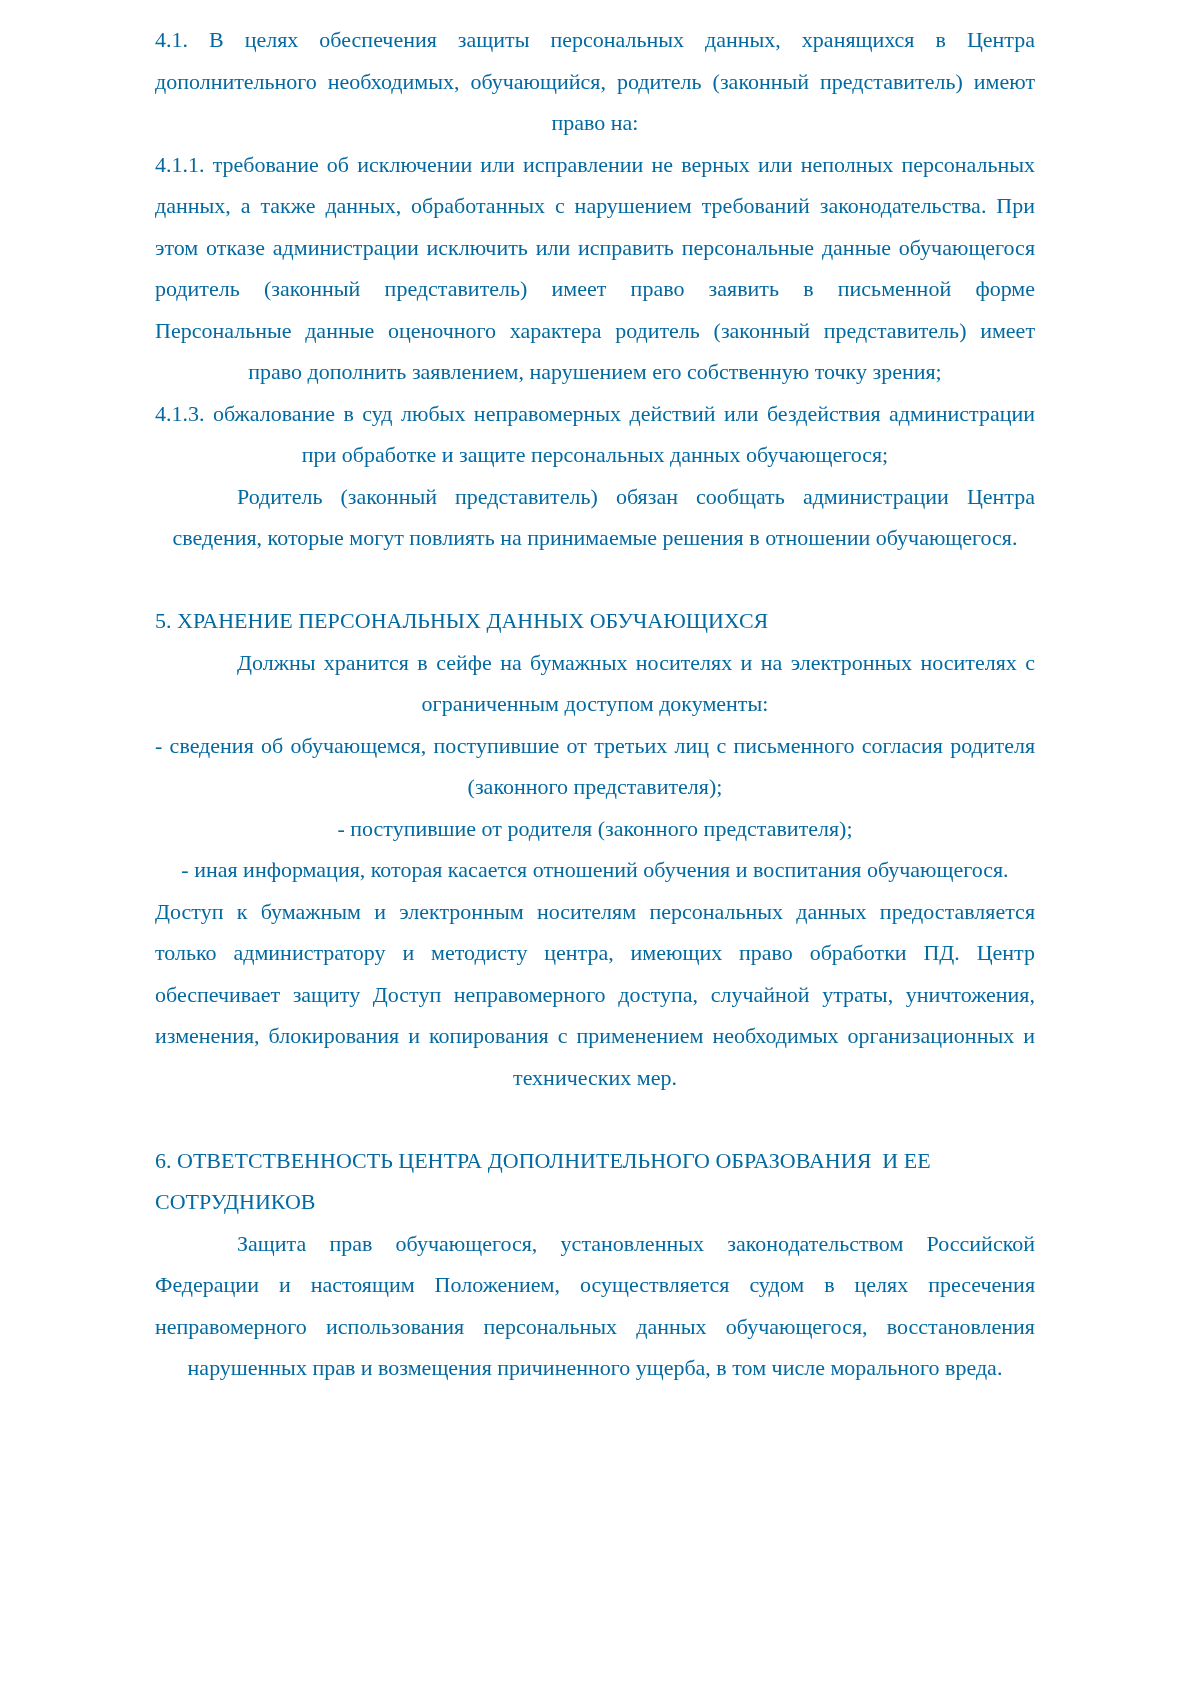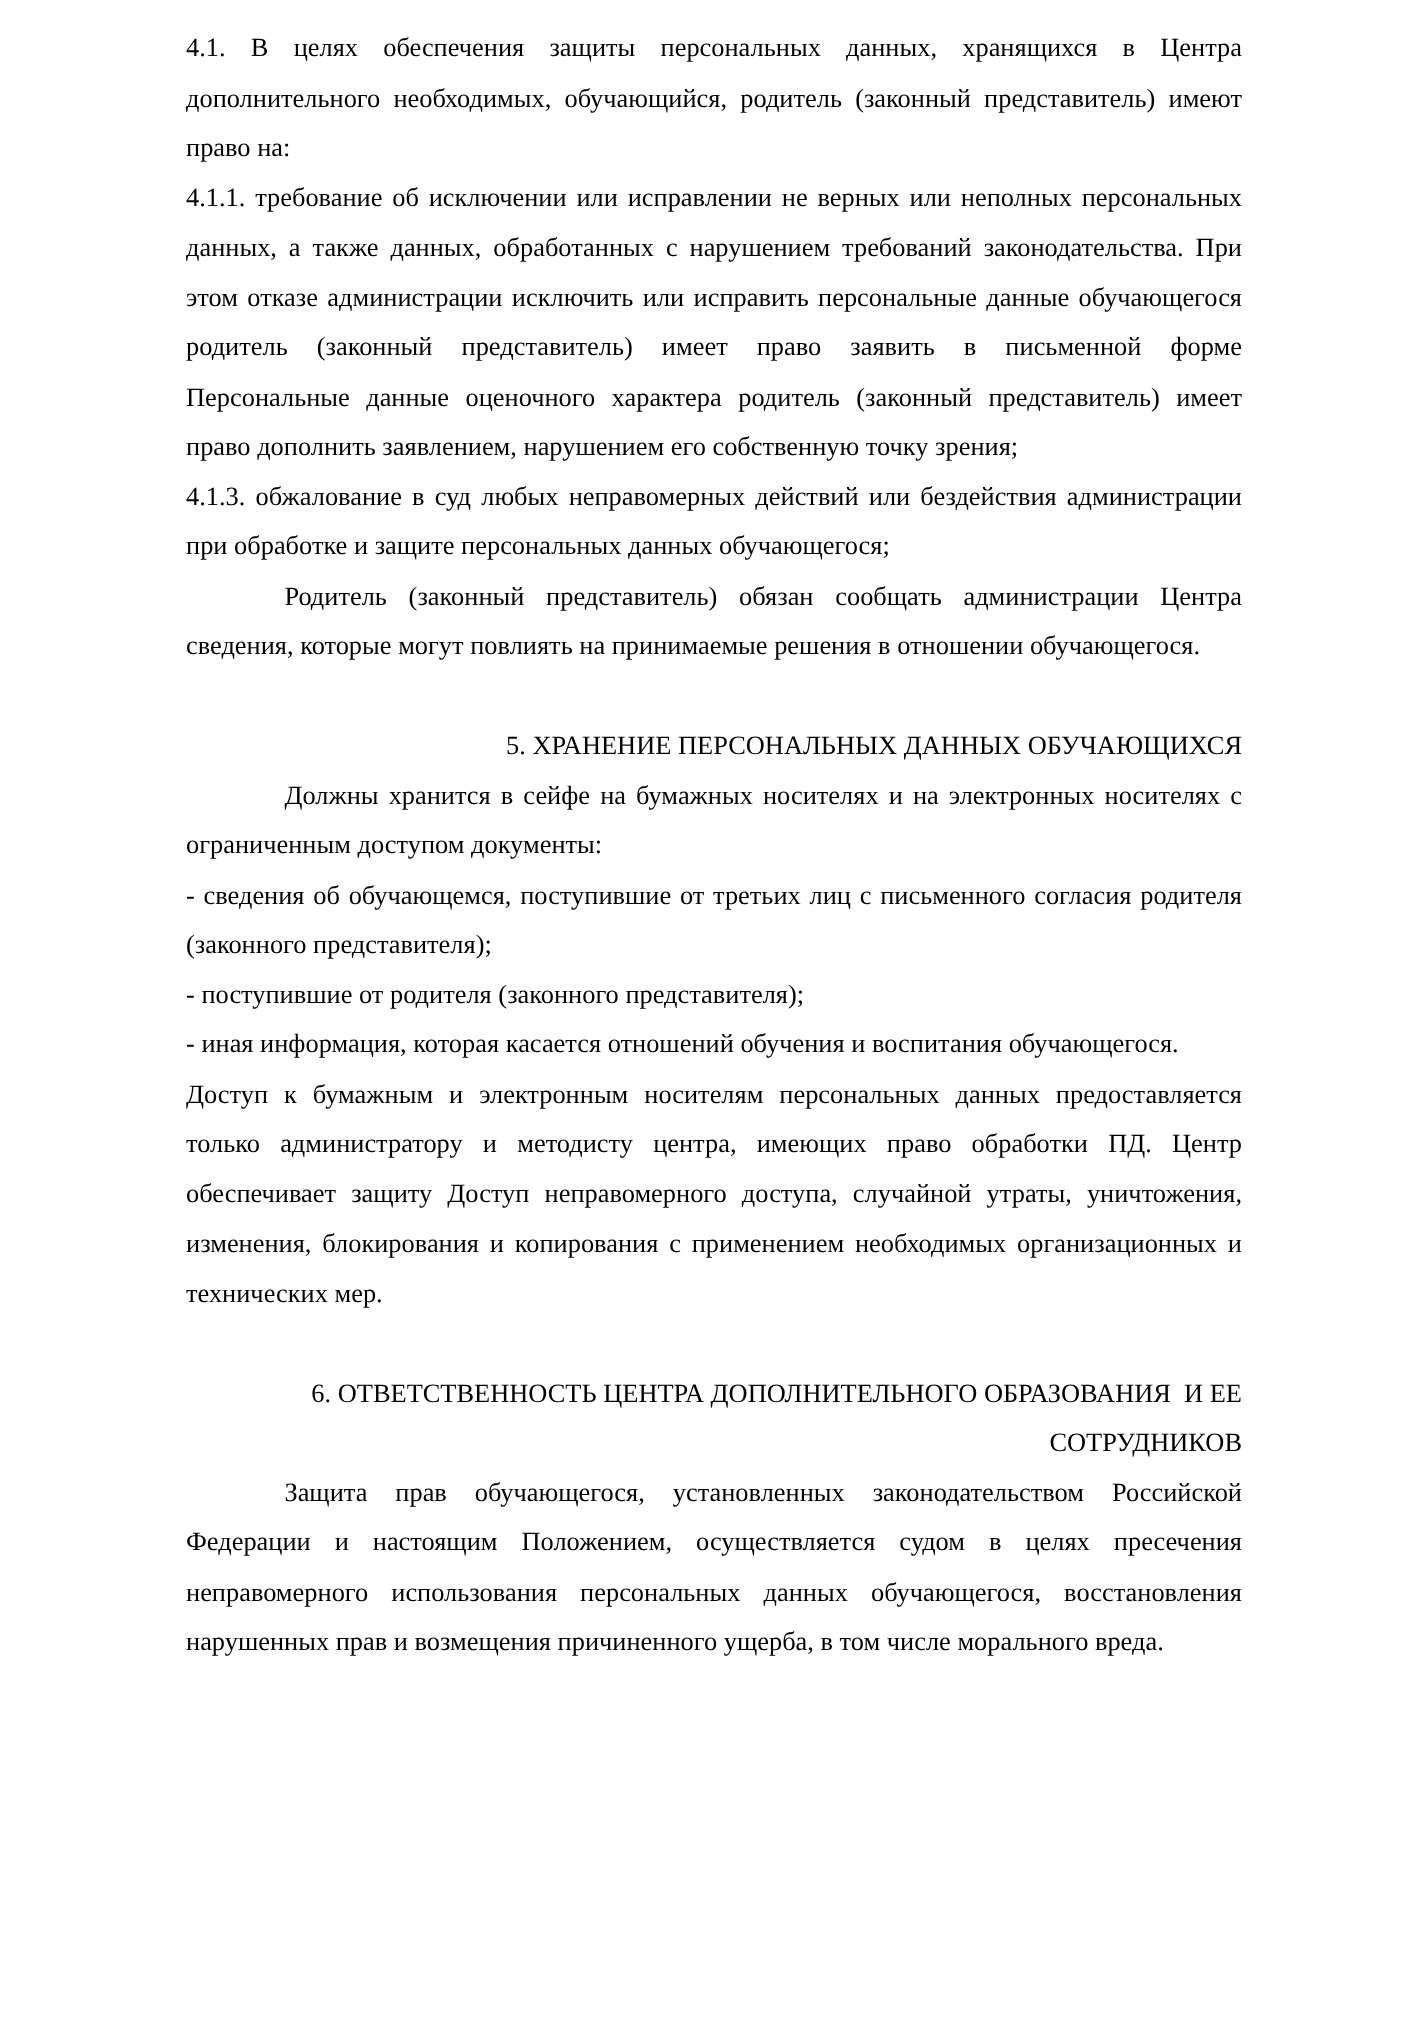--- a/index.html
+++ b/index.html
@@ -10,34 +10,34 @@
   .page {
     position: relative;
     width: 1190px;
     height: 1683px;
     box-sizing: border-box;
     background: #ffffff;
     padding: 19px 155px 0 155px;
     overflow: hidden;
     font-family: "Liberation Serif", "DejaVu Serif", serif;
     font-size: 22px;
-    color: #000000;
+    color: #0369a1;
   }
   .block { margin: 0; }
   .line {
     line-height: 41.5px;
     white-space: nowrap;
-    text-align: left;
+    text-align: center;
   }
   .line.just {
     text-align: justify;
     text-align-last: justify;
   }
   .line.center {
-    text-align: right;
+    text-align: left;
   }
   .line.indent {
     padding-left: 82px;
   }
   .spacer {
     height: 41.5px;
   }
 </style>
 </head>
 <body>

